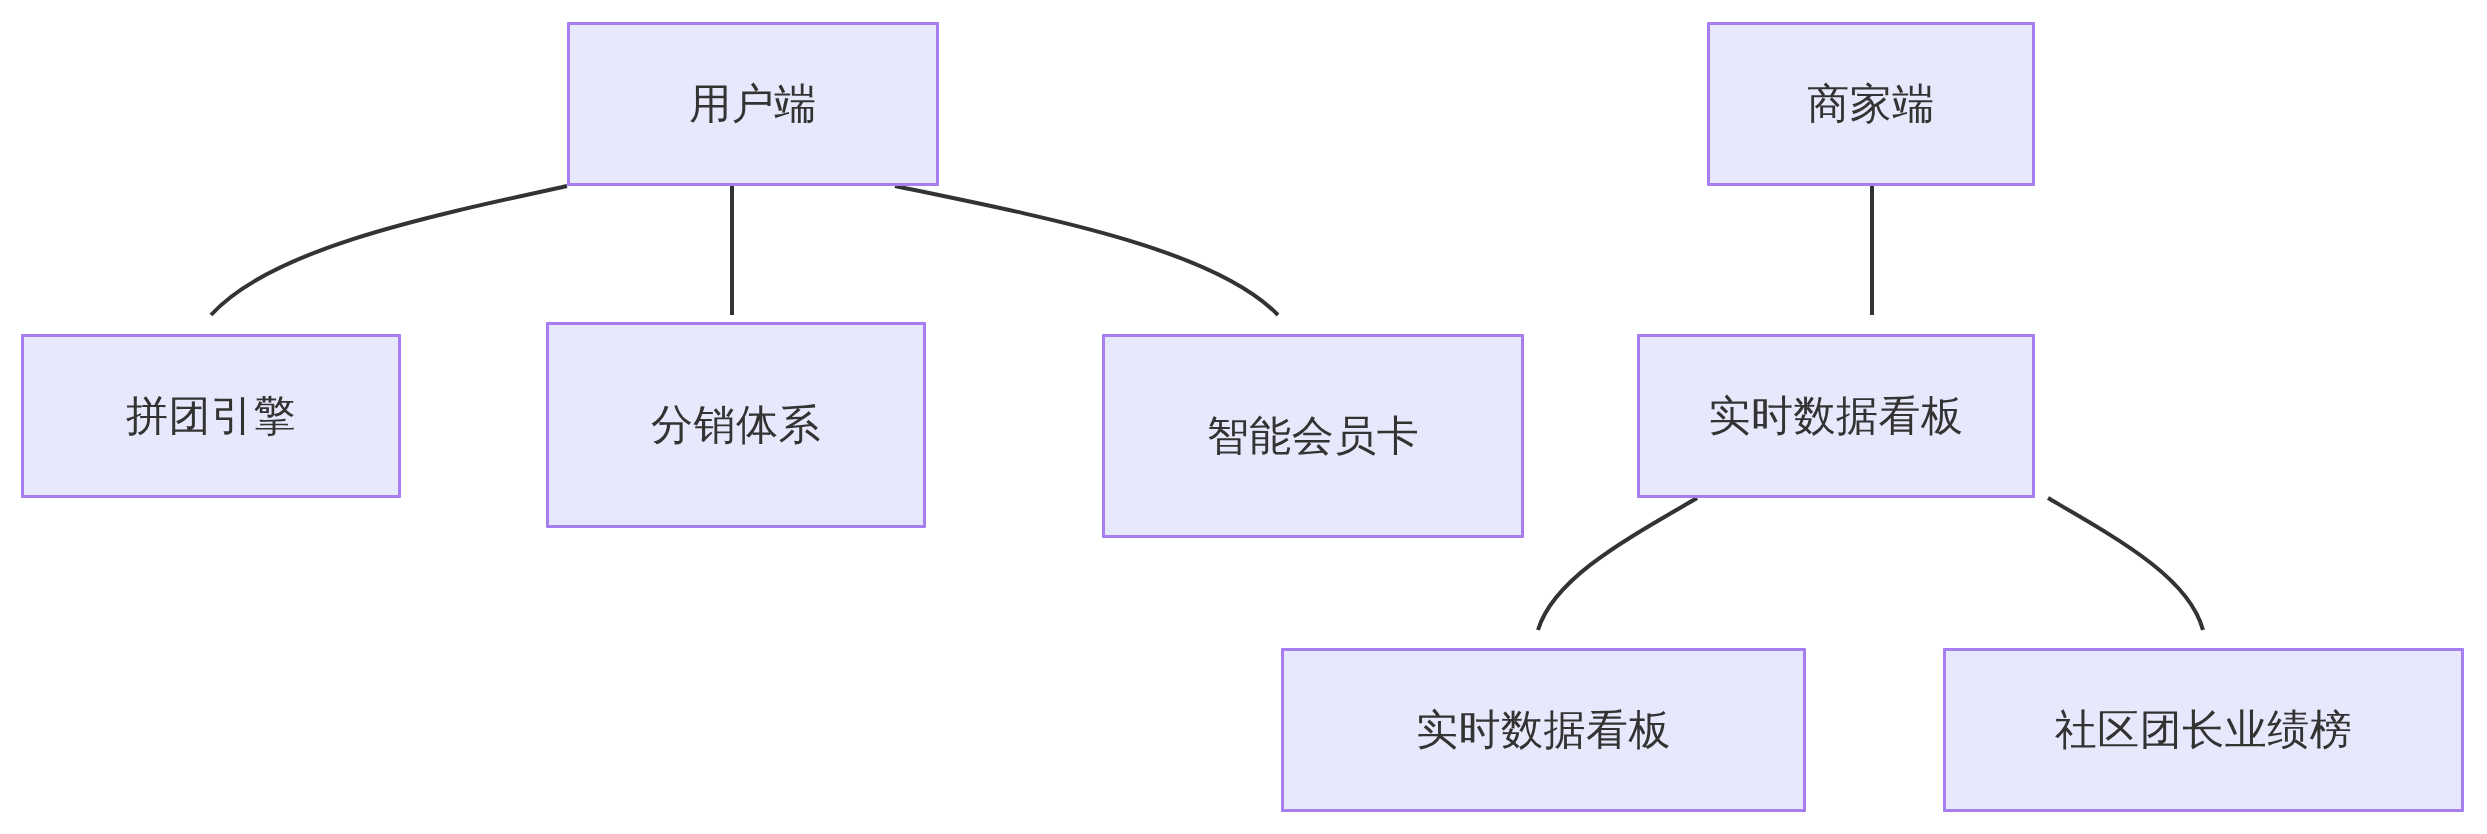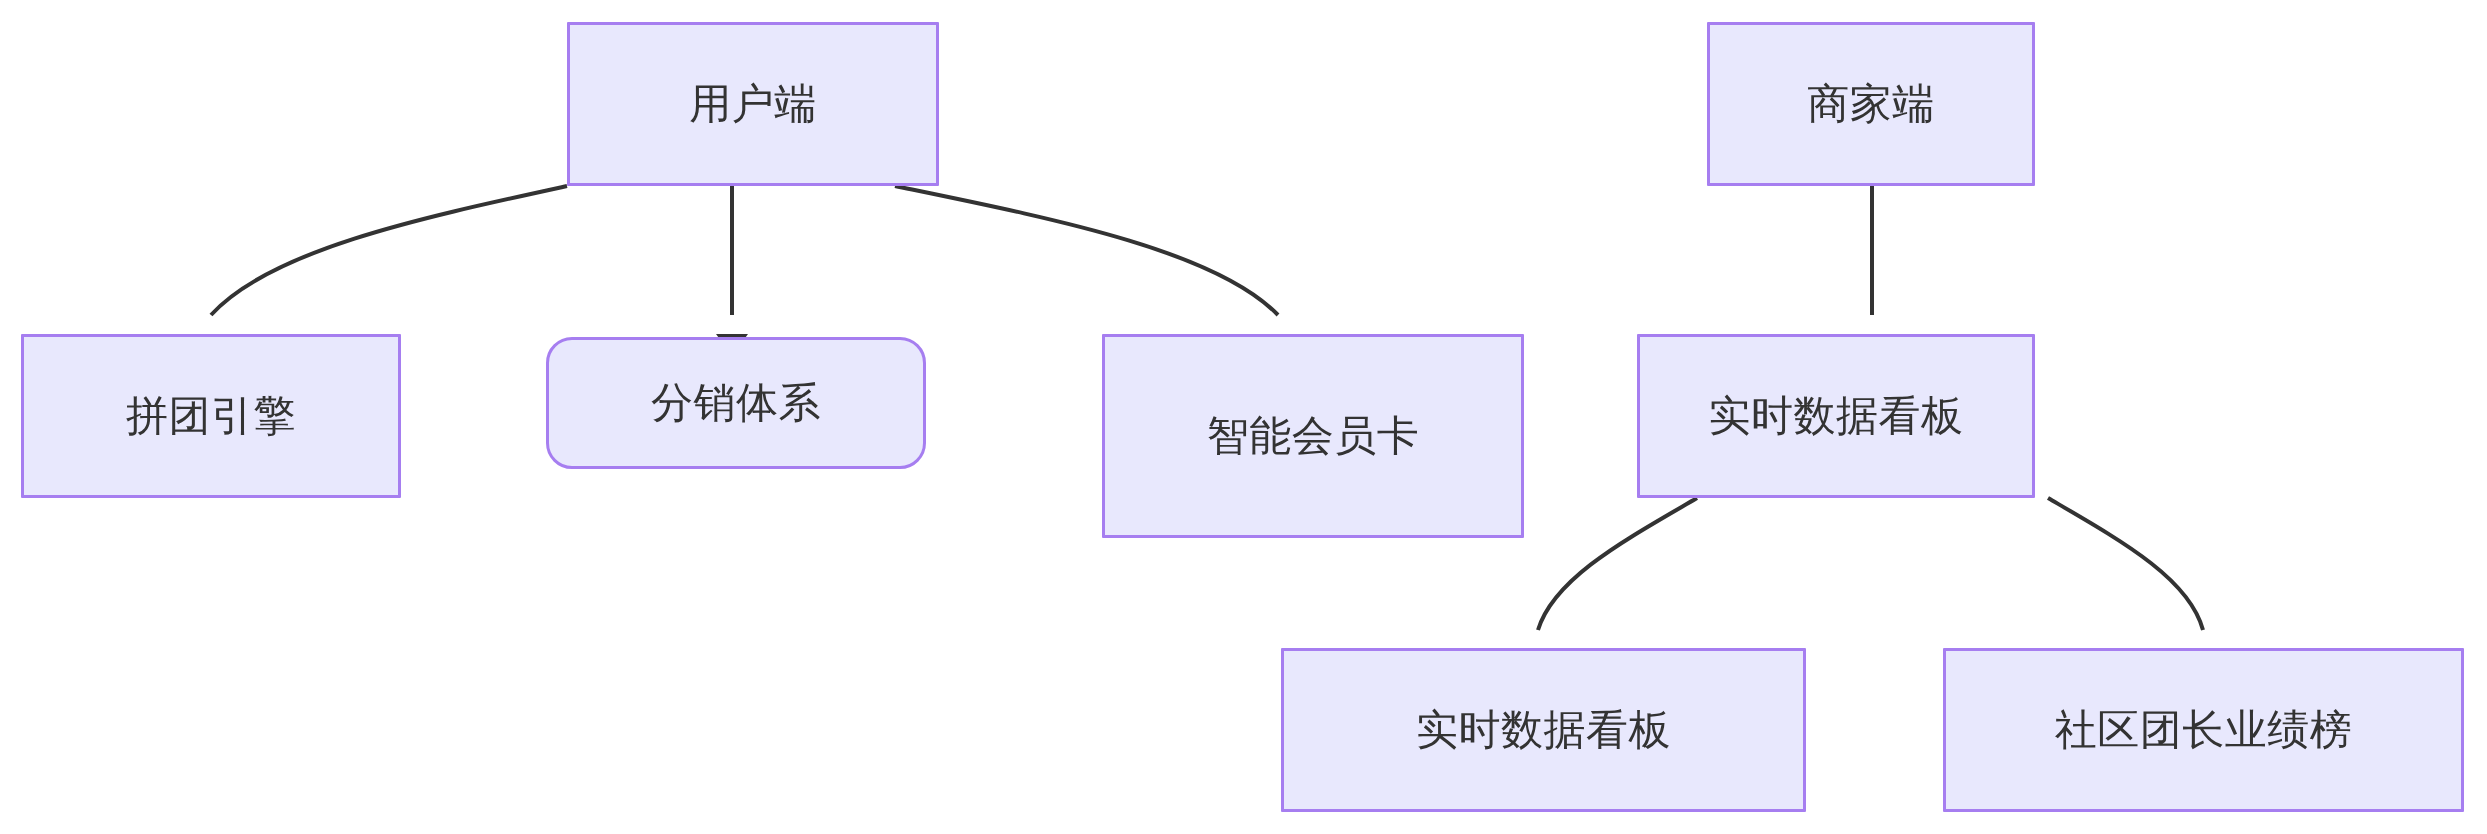--- a/index.html
+++ b/index.html
@@ -100,21 +100,21 @@
   </div>
 
   <div class="node" style="left:1707px; top:22px; width:328px; height:164px;">
     <span class="node-label">商家端</span>
   </div>
 
   <div class="node" style="left:21px; top:334px; width:380px; height:164px;">
     <span class="node-label">拼团引擎</span>
   </div>
 
-  <div class="node" style="left:546px; top:337px; width:380px; height:132px;border-radius:26px;">
+  <div class="node" style="left:546px; top:322px; width:380px; height:206px;">
     <span class="node-label">分销体系</span>
   </div>
 
   <div class="node" style="left:1102px; top:334px; width:422px; height:204px;">
     <span class="node-label">智能会员卡</span>
   </div>
 
   <div class="node" style="left:1637px; top:334px; width:398px; height:164px;">
     <span class="node-label">实时数据看板</span>
   </div>

